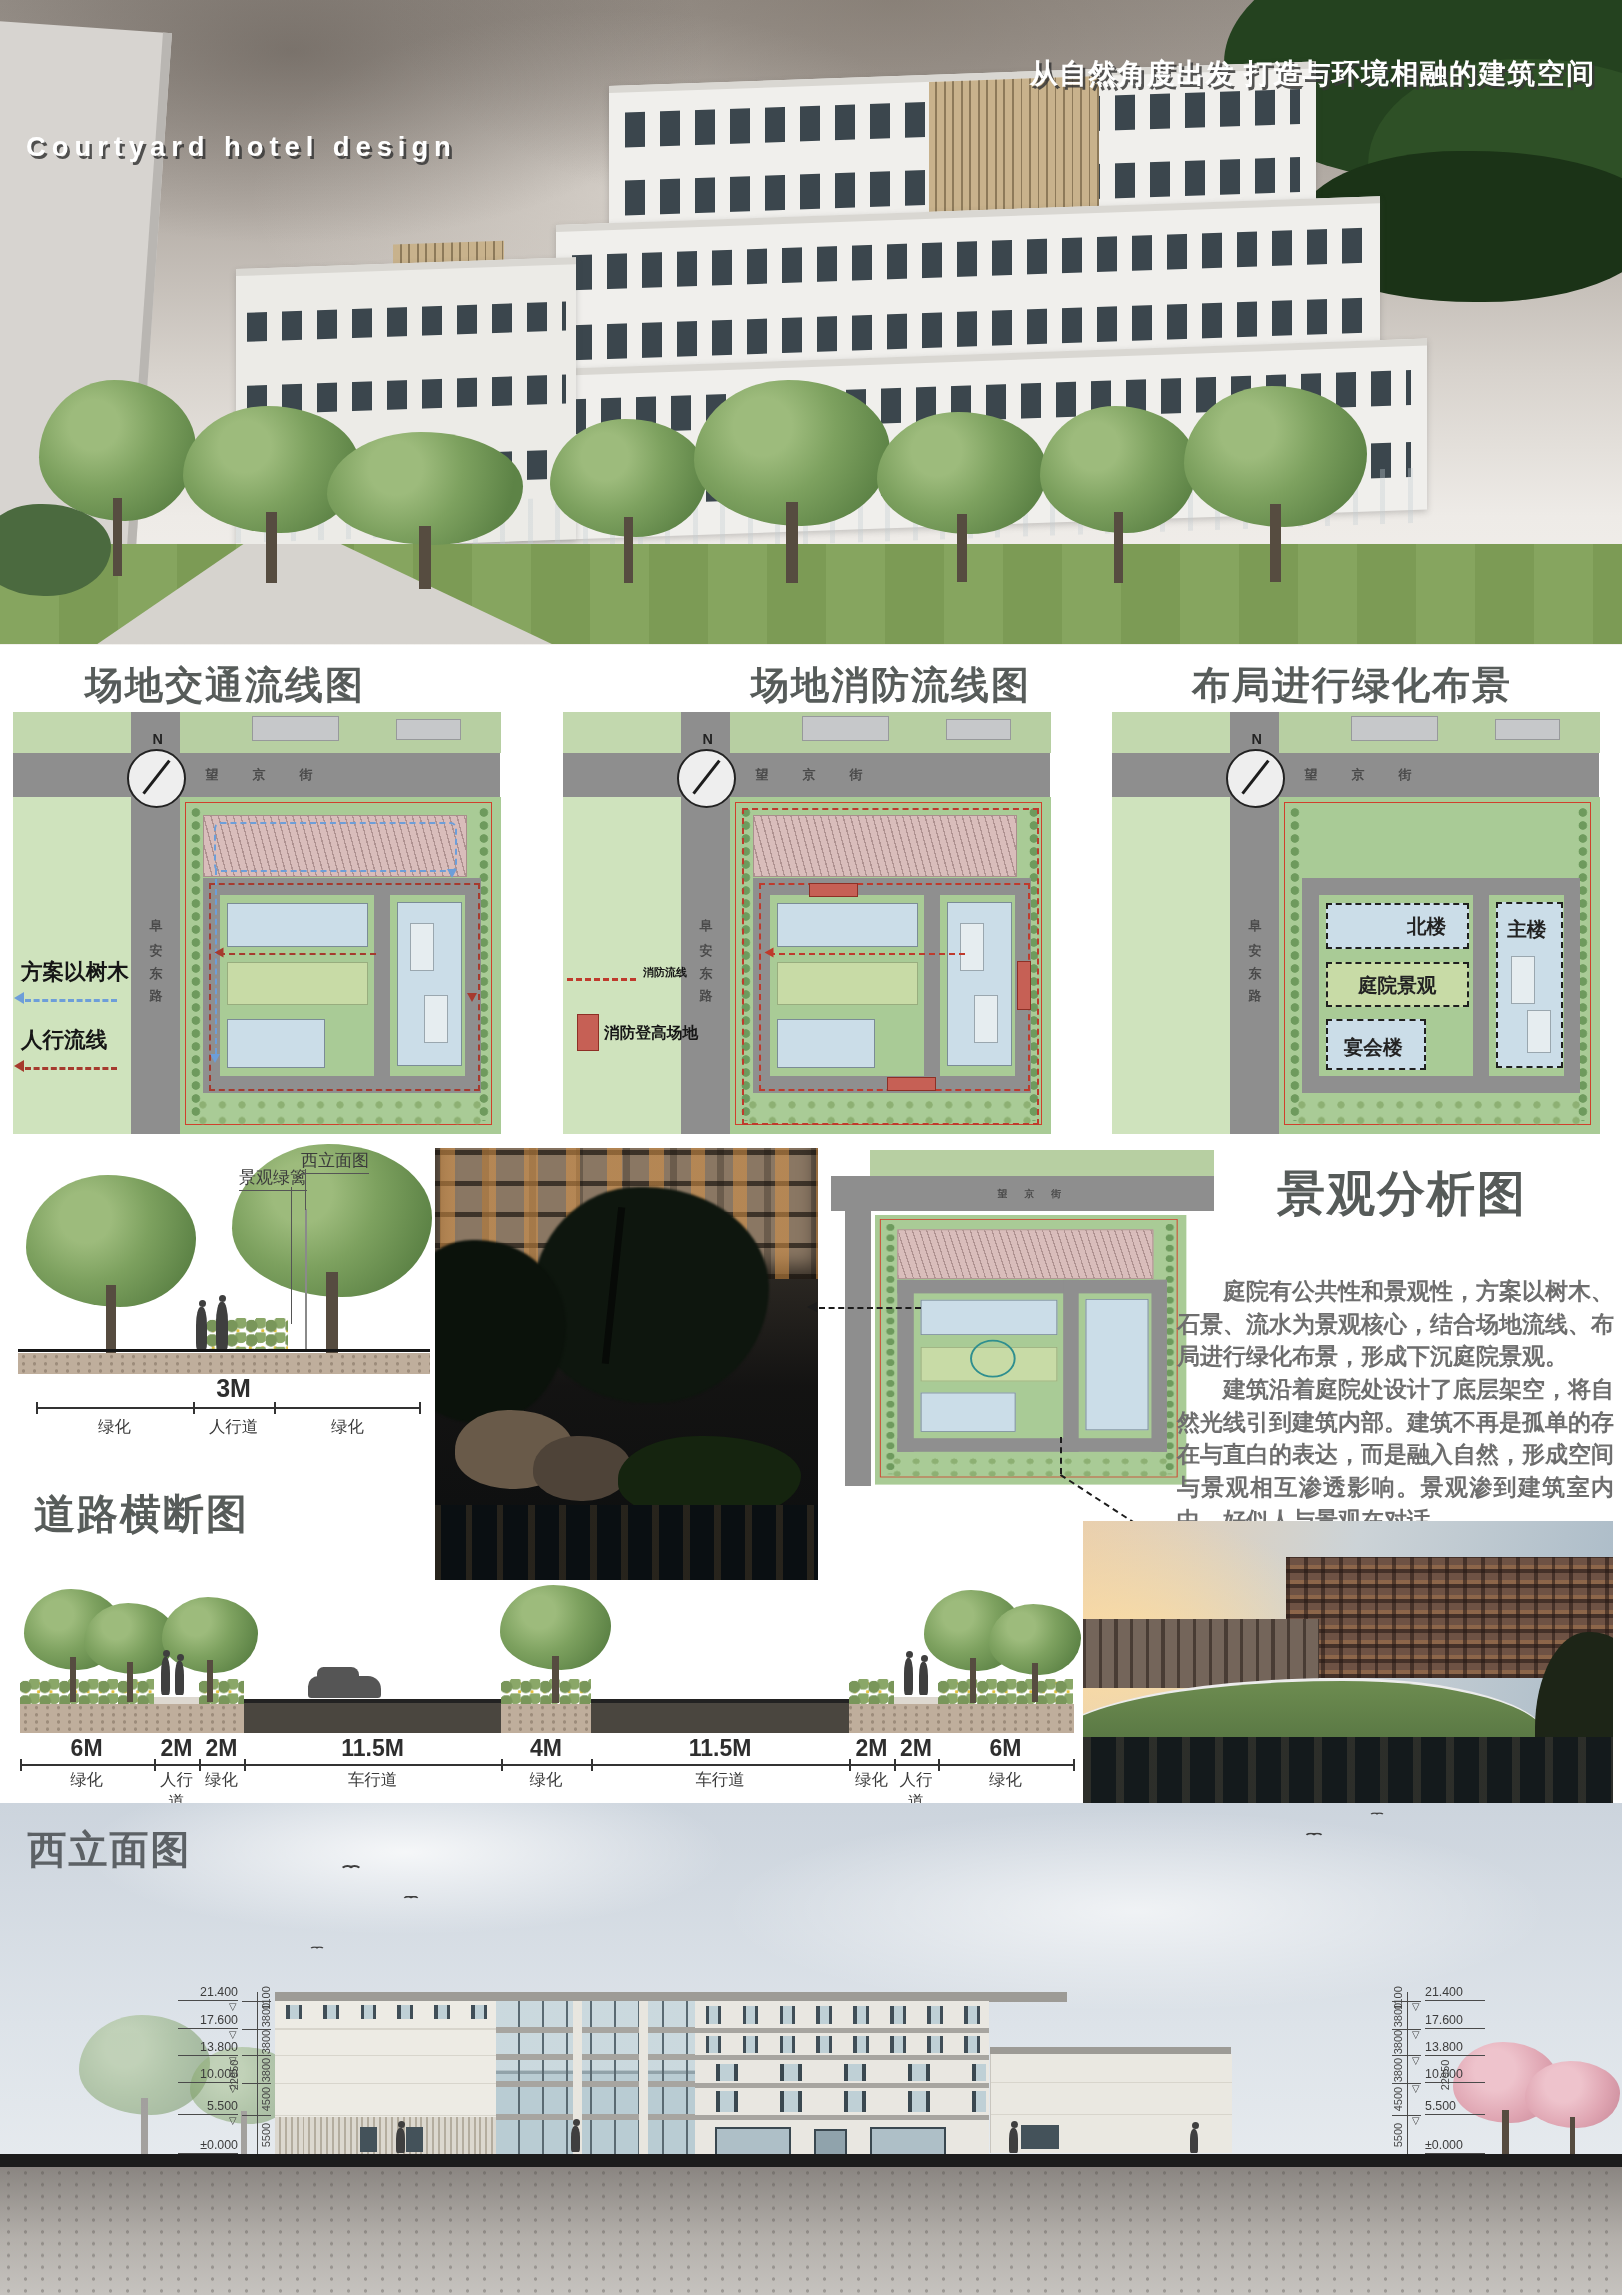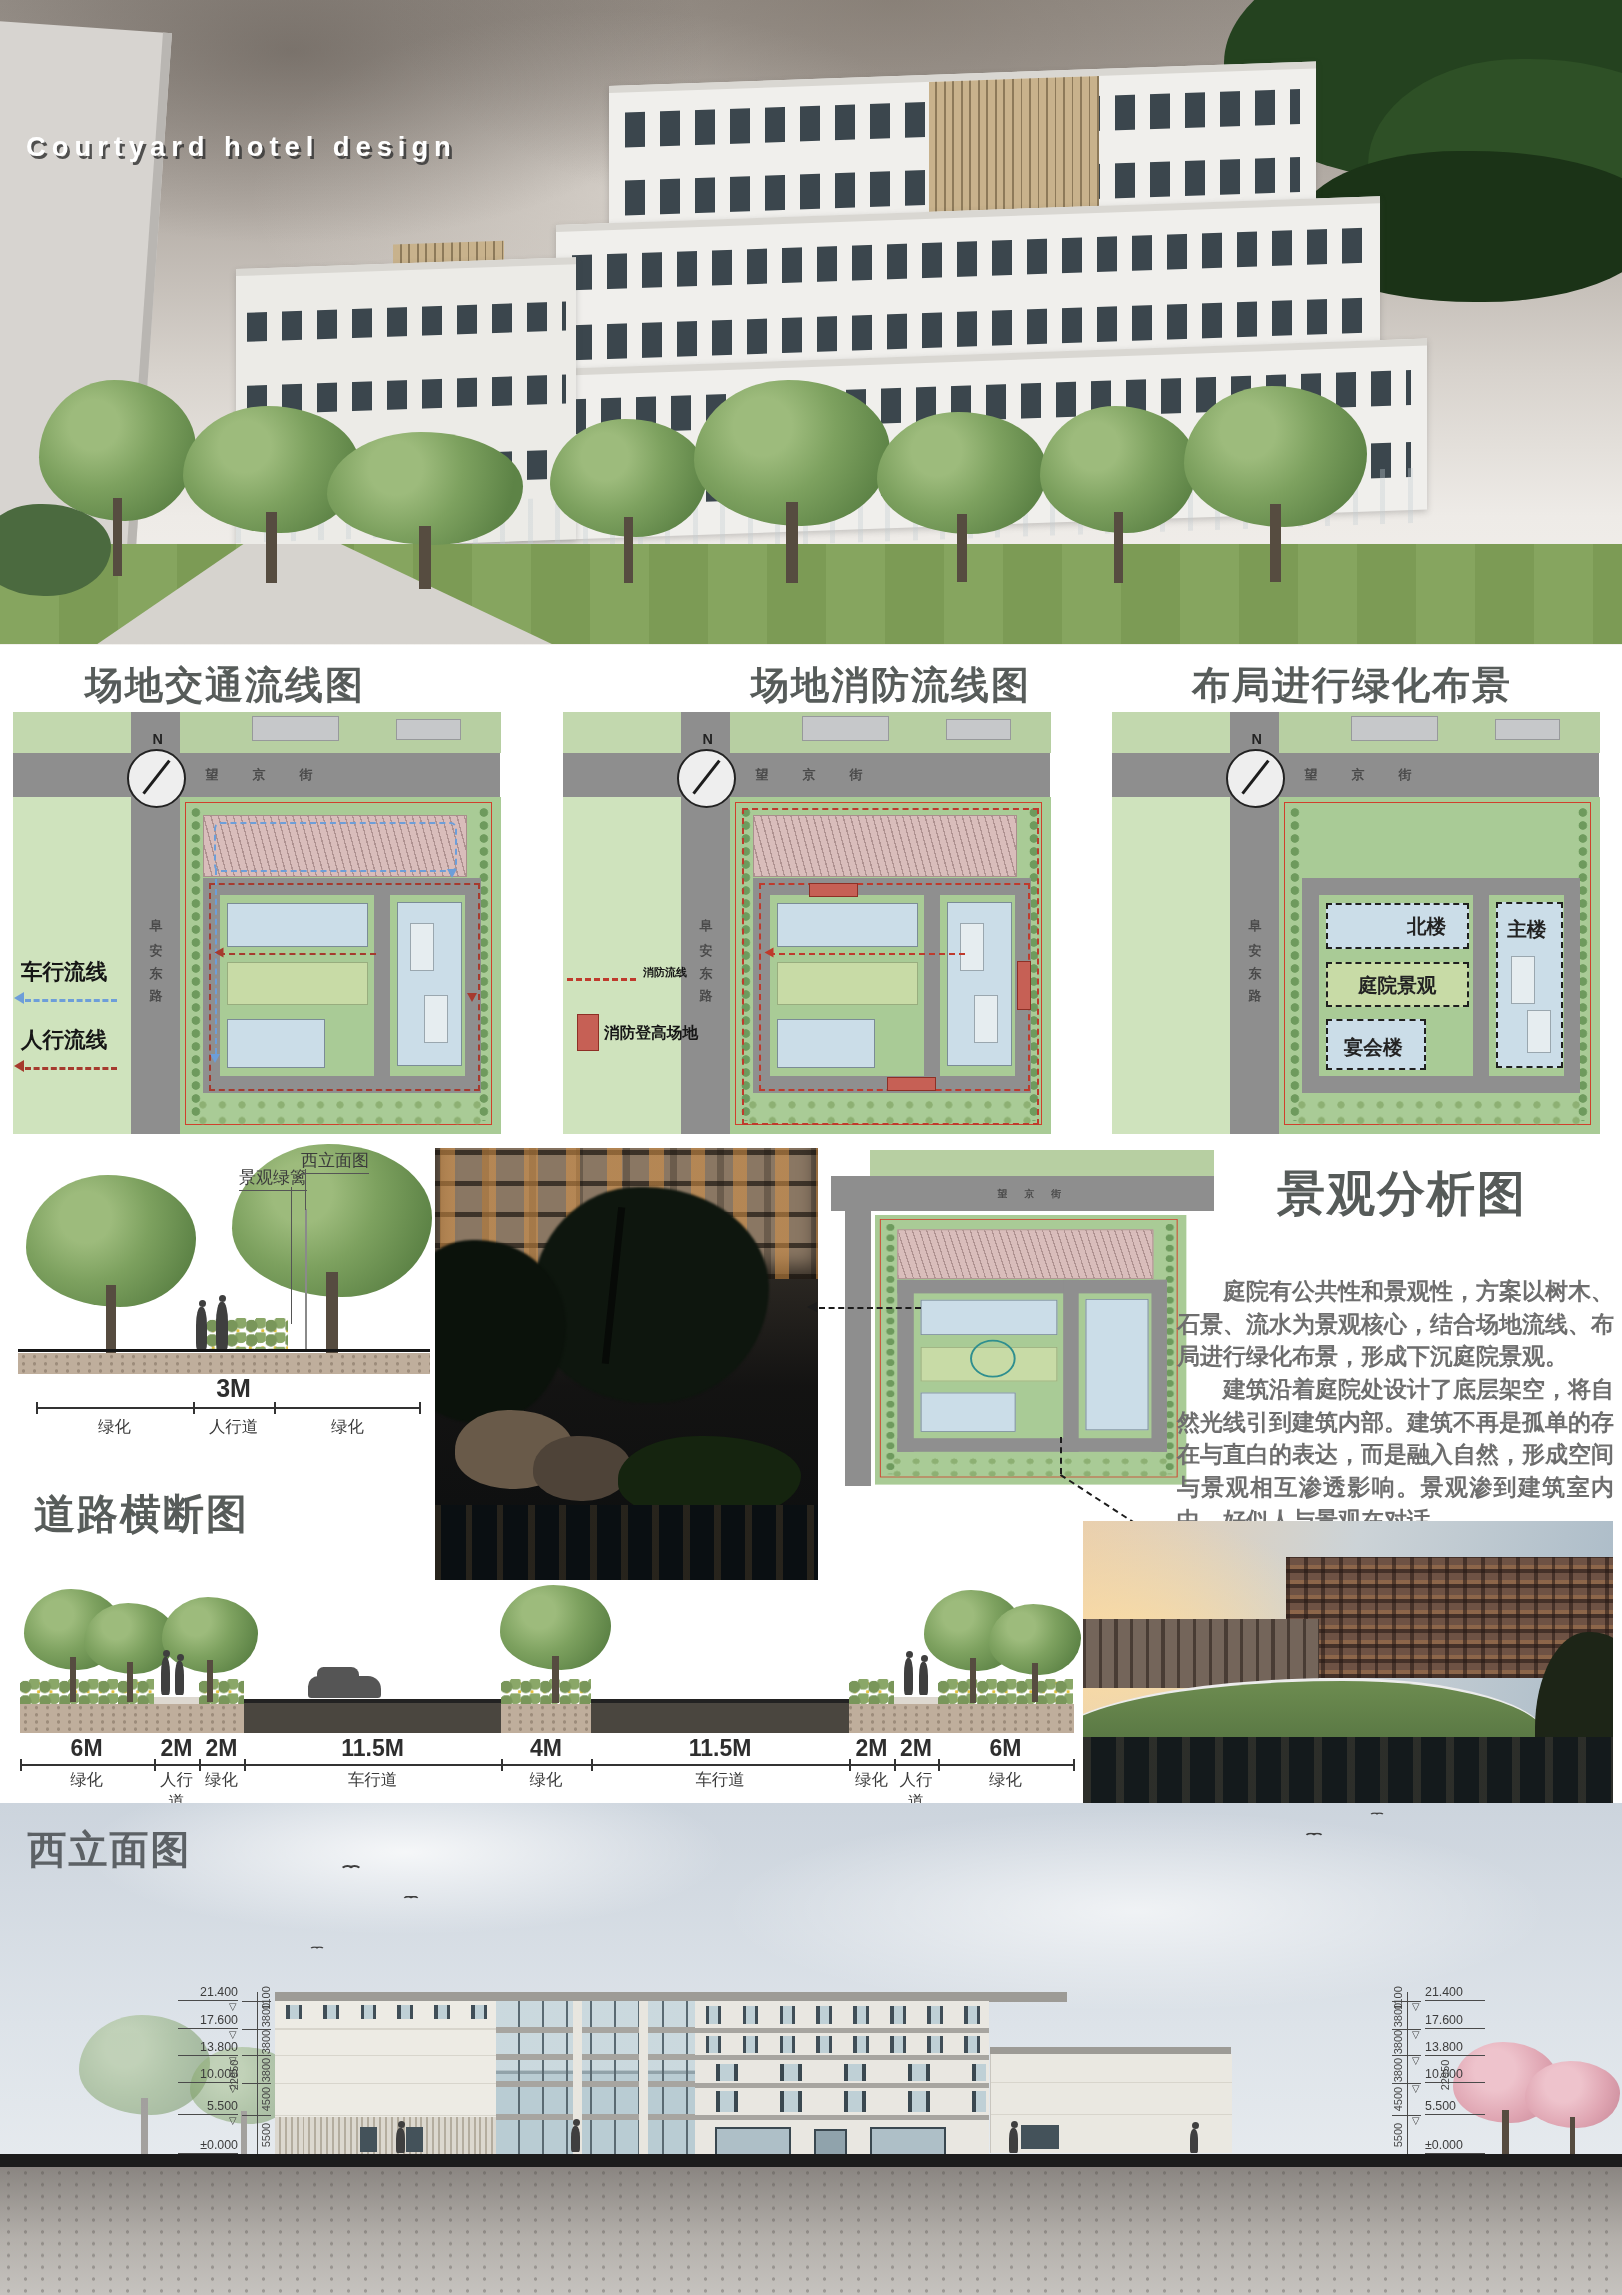--- a/index.html
+++ b/index.html
@@ -183,20 +183,21 @@
     <div class="tree" style="left:183px;top:406px;width:177px;height:177px"></div>
     <div class="tree" style="left:327px;top:432px;width:196px;height:157px"></div>
     <div class="tree" style="left:550px;top:419px;width:157px;height:164px"></div>
     <div class="tree" style="left:694px;top:380px;width:196px;height:203px"></div>
     <div class="tree" style="left:877px;top:412px;width:170px;height:170px"></div>
     <div class="tree" style="left:1040px;top:406px;width:157px;height:177px"></div>
     <div class="tree" style="left:1184px;top:386px;width:183px;height:196px"></div>
     <div class="blob abs" style="left:-19.6px;top:504px;width:131px;height:92px;background:#4b6a3f"></div>
 
     <div class="hero-sub">Courtyard hotel design</div>
+    <div class="hero-tagline">从自然角度出发 打造与环境相融的建筑空间</div>
   </section>
 
   <div class="h-gray" style="left:85px;top:660px">场地交通流线图</div>
   <div class="h-gray" style="left:751px;top:660px">场地消防流线图</div>
   <div class="h-gray" style="left:1192px;top:660px">布局进行绿化布景</div>
 
   <div class="panel" style="left:13px">
     <div class="abs gtl"></div>
     <div class="abs gtop">
       <i class="minib" style="left:72px;top:3.9px;width:85px;height:23.6px"></i>
@@ -206,21 +207,21 @@
       <span class="rname-h">望京街</span>
     </div>
     <div class="abs roadv">
       <span class="rname-v">阜安东路</span>
     </div>
     <div class="abs compass">
       <span class="cN">N</span>
       <i class="needle"></i>
     </div>
     <div class="abs gleft">
-      <div class="abs lg-t" style="top:160px">车行流线</div>
+      <div class="abs lg-t" style="top:160px">方案以树木</div>
       <div class="abs lg-line lg-blue" style="top:202px"></div>
       <i class="abs tri-l tri-blue" style="top:195px;left:1.3px"></i>
       <div class="abs lg-t" style="top:228px">人行流线</div>
       <div class="abs lg-line lg-red" style="top:270px"></div>
       <i class="abs tri-l tri-red" style="top:263px;left:1.3px"></i>
     </div>
     <div class="abs site">
       <div class="abs sborder"></div>
       <div class="abs tdots" style="left:7.9px;top:9.2px;width:14.4px;height:315px"></div>
       <div class="abs tdots" style="left:296px;top:9.2px;width:14.4px;height:315px"></div>

